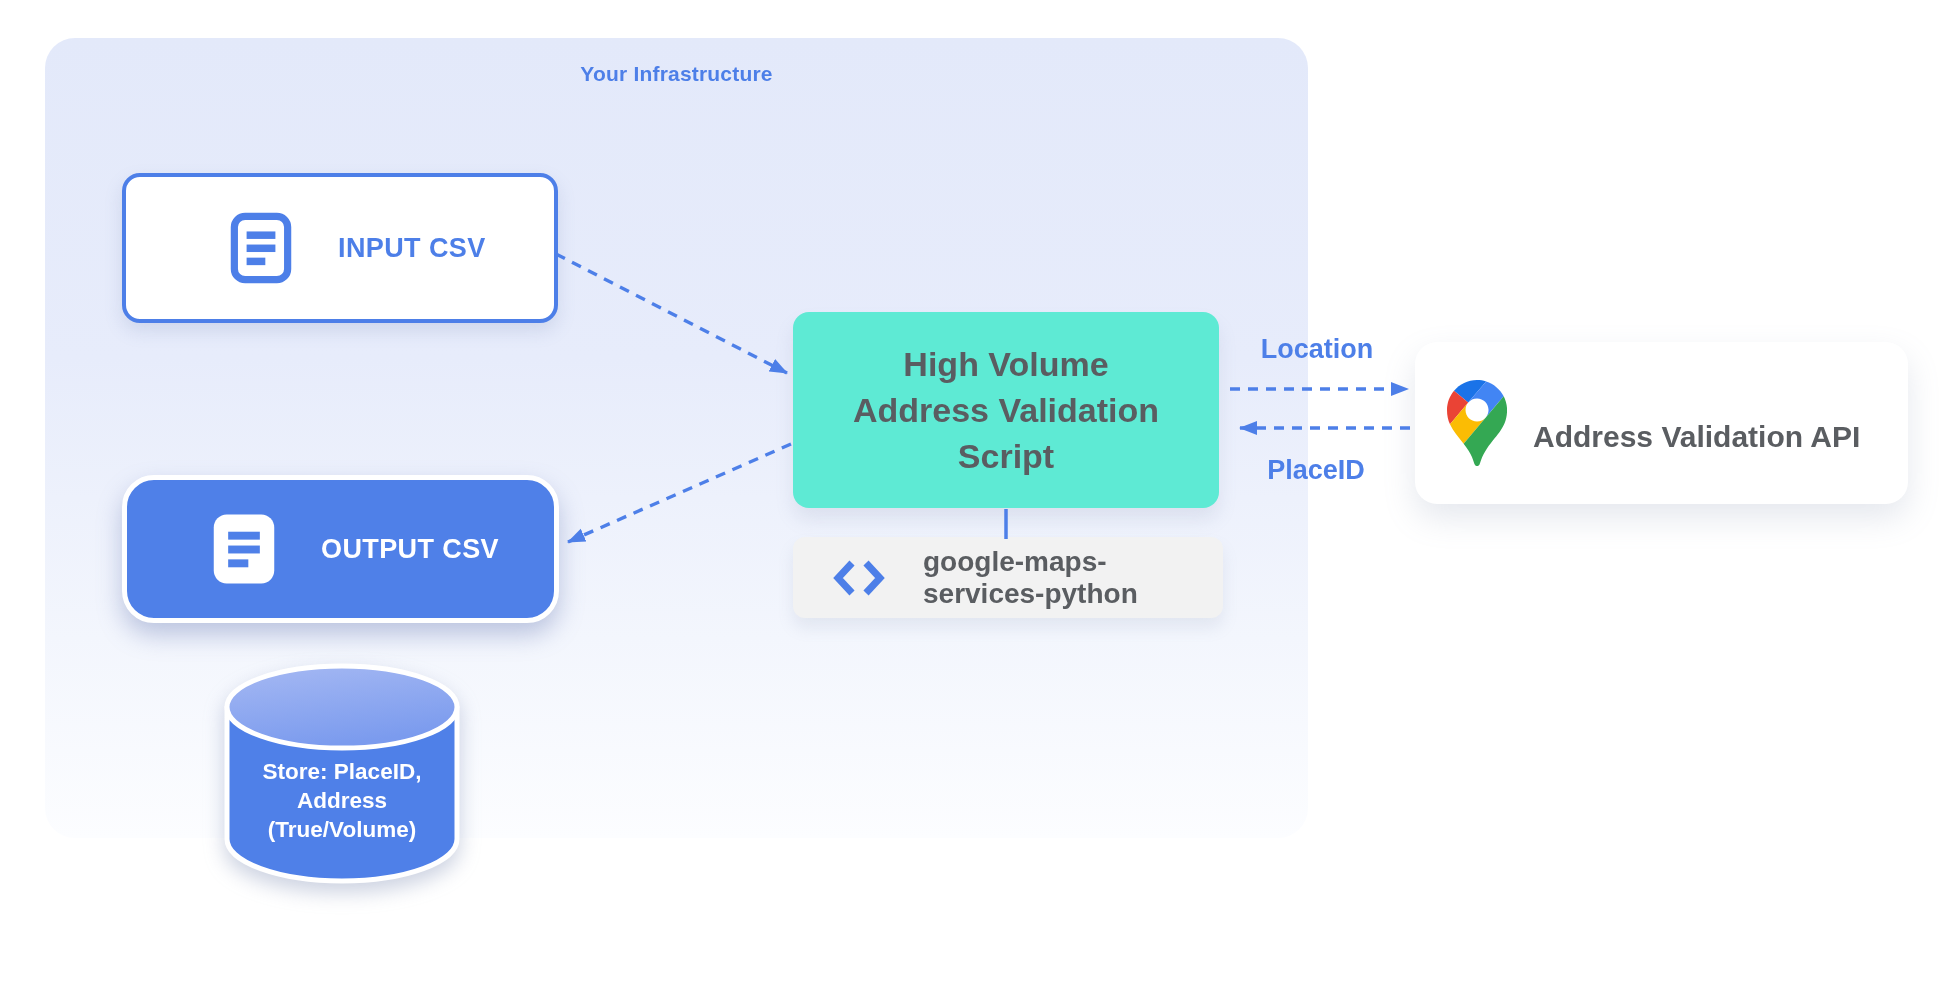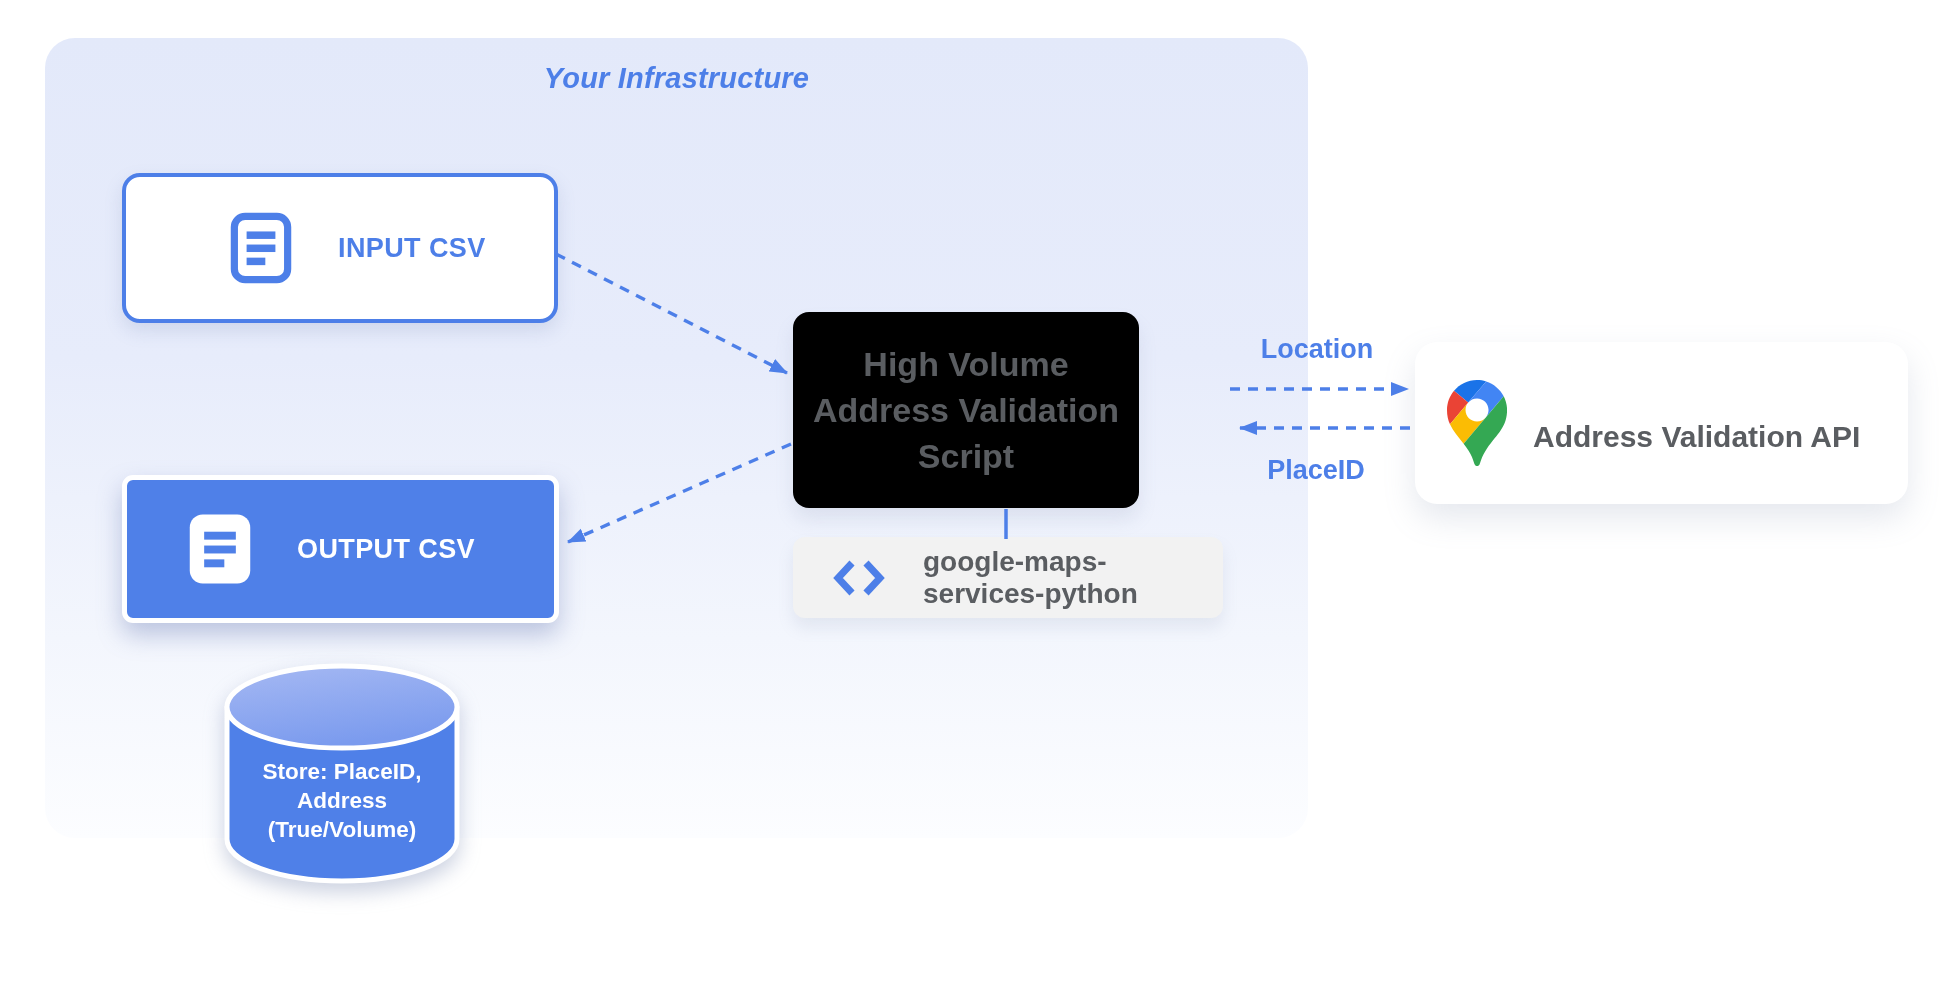--- a/index.html
+++ b/index.html
@@ -8,21 +8,21 @@
     font-family:"Liberation Sans",sans-serif;background:#ffffff;
   }
   
   .panel{
     position:absolute;left:45px;top:38px;width:1263px;height:800px;
     border-radius:30px;z-index:1;
     background:linear-gradient(180deg,#e3e9fa 0%,#e7ecfb 40%,#f3f6fd 75%,#fcfdff 100%);
   }
   .panel-title{
     position:absolute;left:0;top:24px;width:100%;text-align:center;
-    font-size:29px;font-weight:bold;color:#4d7fe8;letter-spacing:.2px;font-style:italic;
+    font-size:21px;font-weight:bold;color:#4d7fe8;letter-spacing:.2px;
   }
   
   .edges{position:absolute;left:0;top:0;width:1954px;height:988px;z-index:4;pointer-events:none;}
   .edge-label{
     position:absolute;z-index:4;color:#4d7fe8;font-size:27px;font-weight:bold;
     transform:translateX(-50%);white-space:nowrap;
   }
   .label-location{left:1317px;top:334px;}
   .label-placeid{left:1316px;top:455px;}
   
@@ -30,27 +30,27 @@
   
   .input-box{
     left:122px;top:173px;width:436px;height:150px;background:#ffffff;
     border:4px solid #4d7fe8;border-radius:18px;padding-left:100px;gap:42px;
     box-shadow:0 8px 18px rgba(100,120,170,.18);
   }
   .input-box .label{color:#4d7fe8;font-size:27px;font-weight:bold;letter-spacing:.4px;}
   
   .output-box{
     left:122px;top:475px;width:437px;height:148px;background:#4f80e8;
-    border:5px solid #ffffff;border-radius:11px;padding-left:58px;gap:42px;
+    border:5px solid #ffffff;border-radius:32px;padding-left:82px;gap:42px;
     box-shadow:0 12px 24px rgba(96,116,176,.38);
   }
   .output-box .label{color:#ffffff;font-size:27px;font-weight:bold;letter-spacing:.4px;}
   
   .script-box{
-    left:793px;top:312px;width:346px;height:196px;background:#000000;
+    left:793px;top:312px;width:426px;height:196px;background:#5eead4;
     border-radius:16px;flex-direction:column;justify-content:center;
     box-shadow:0 12px 18px rgba(130,142,172,.16);
   }
   .script-box span{display:block;text-align:center;font-size:34px;font-weight:bold;
     color:#5a5d61;line-height:46px;}
   
   .lib-box{
     left:793px;top:537px;width:430px;height:81px;background:#f2f2f2;
     border-radius:12px;padding-left:40px;gap:38px;
     box-shadow:0 10px 16px rgba(130,142,172,.14);

